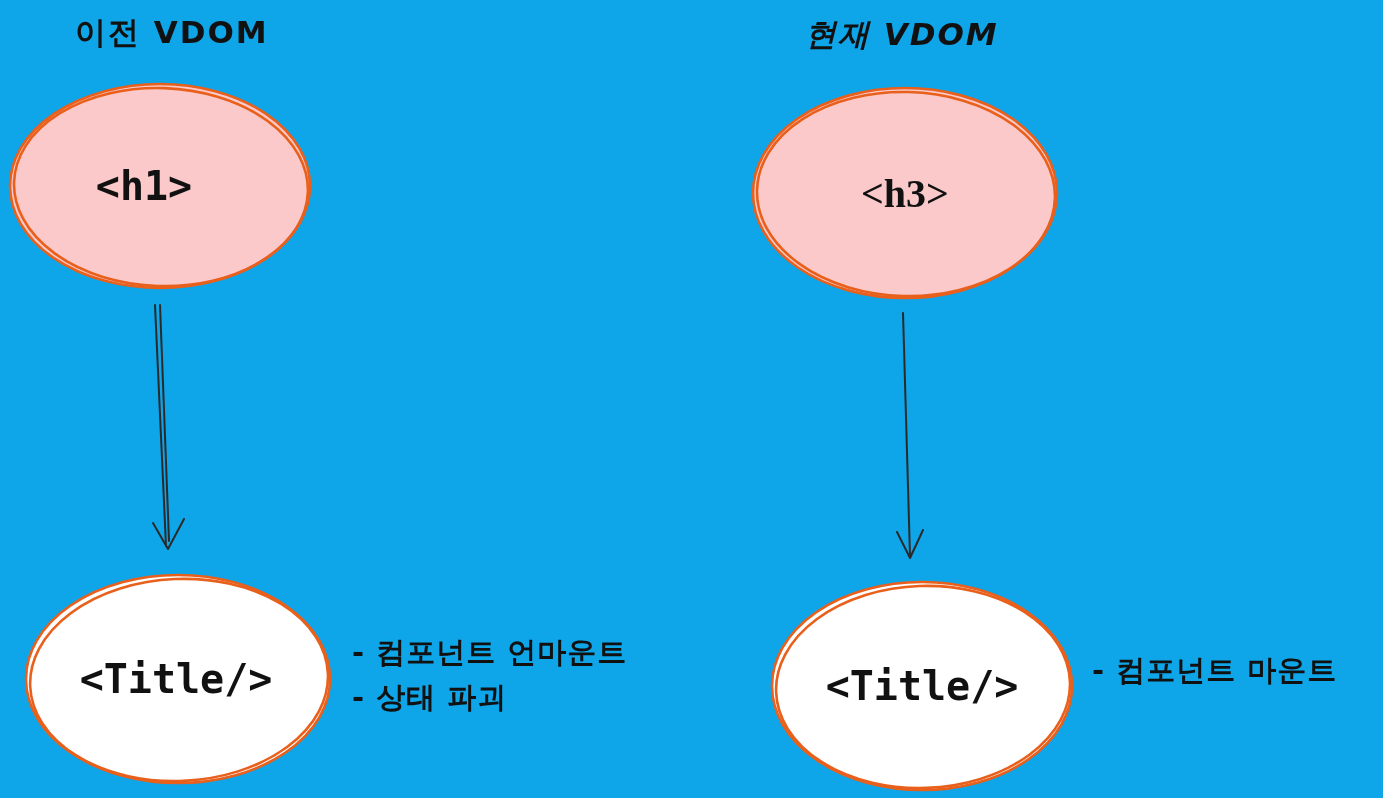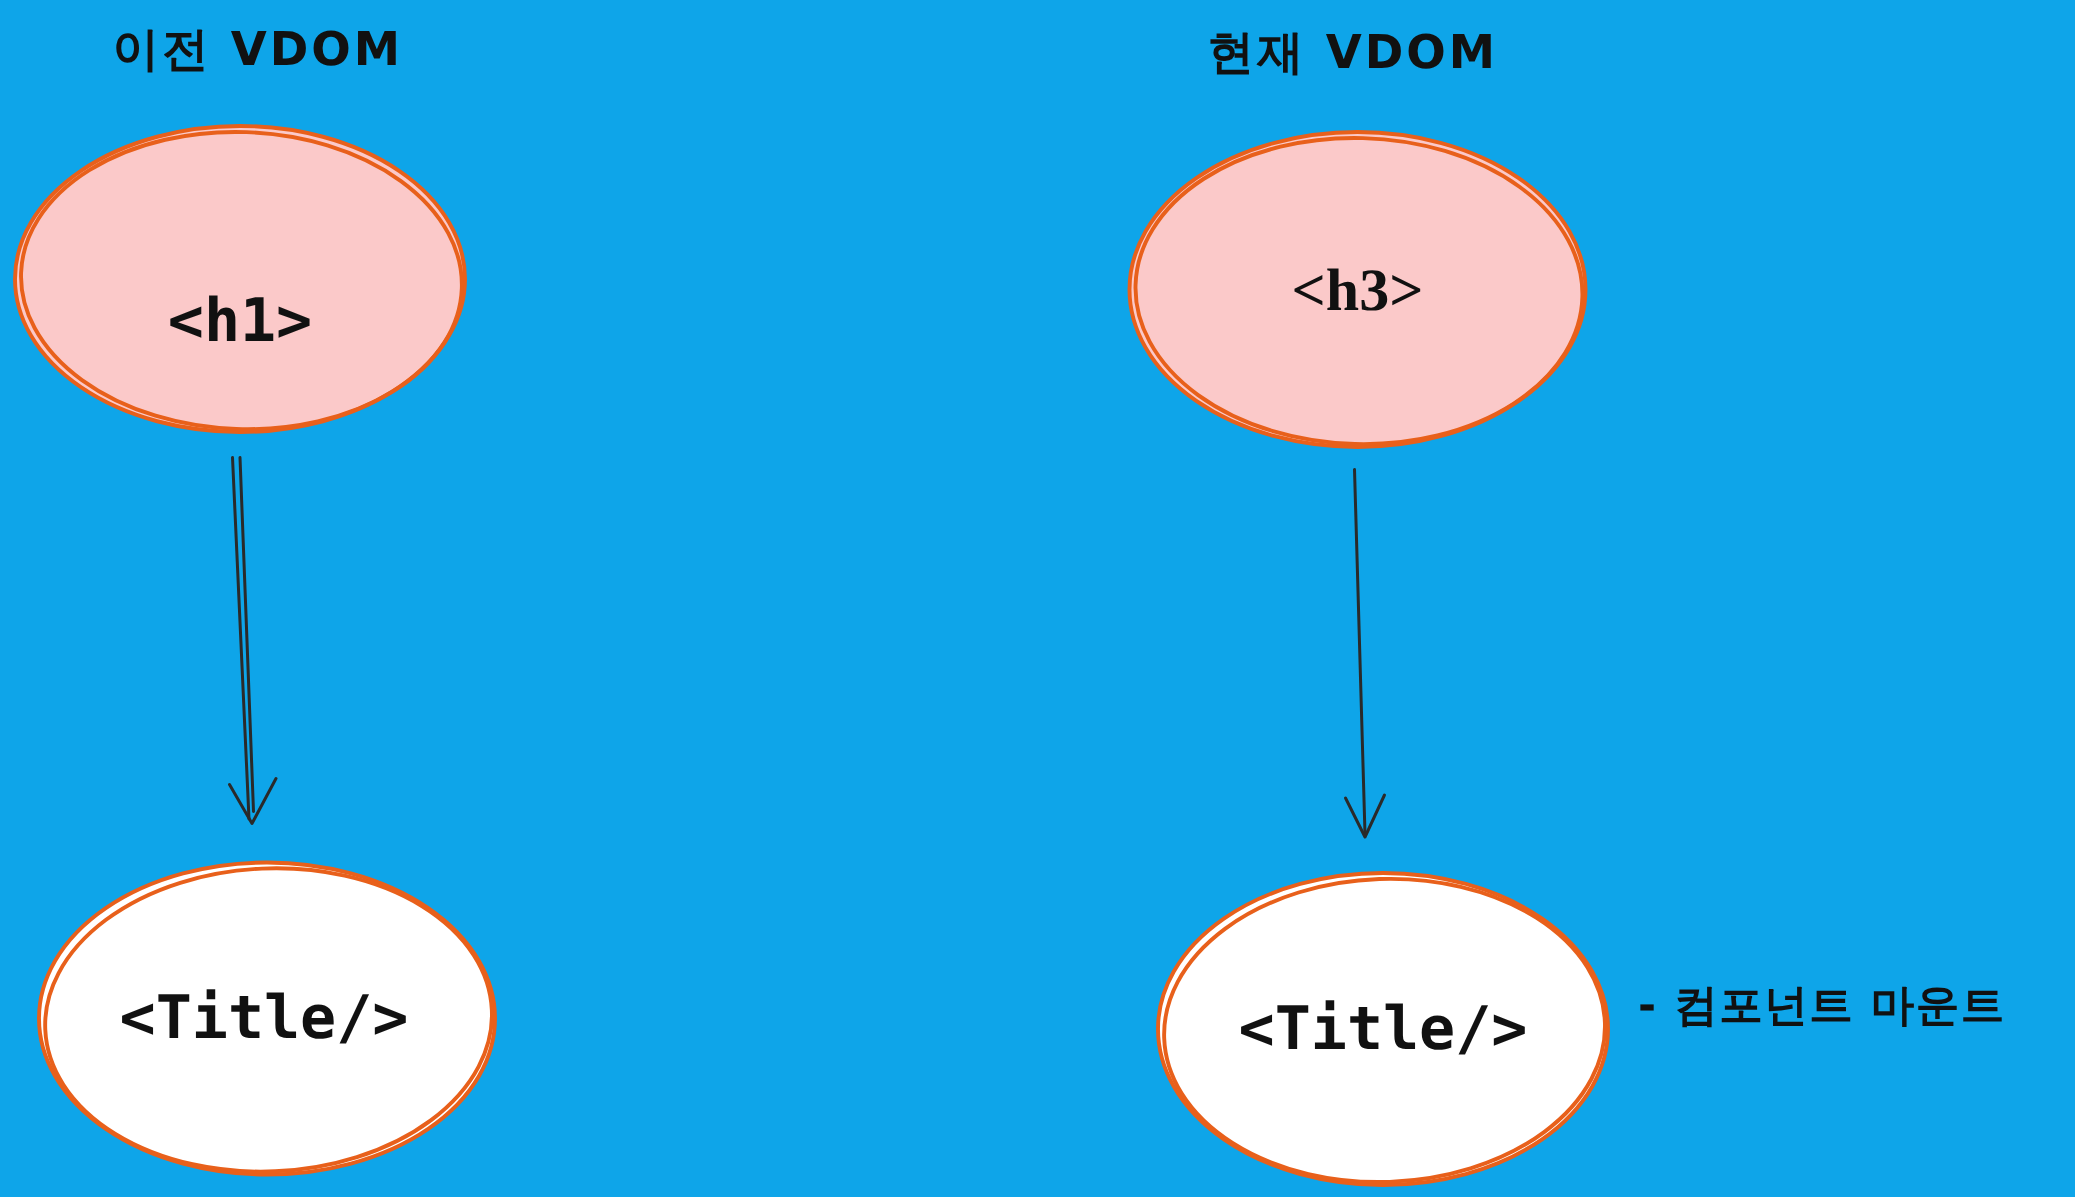--- a/index.html
+++ b/index.html
@@ -38,30 +38,30 @@
     stroke-linejoin: round;
   }
   .heading {
     position: absolute;
     font-size: 31px;
     font-weight: bold;
     letter-spacing: 2px;
     white-space: nowrap;
   }
   .heading.left-col  { left: 75px;  top: 12px; }
-  .heading.right-col { left: 805px; top: 14px; }
+  .heading.right-col { left: 805px; top: 14px; font-style: italic; }
   .node-label {
     position: absolute;
     transform: translate(-50%, -54%);
     font-family: "DejaVu Sans Mono", "Liberation Mono", monospace;
     font-weight: bold;
     font-size: 40px;
     white-space: nowrap;
   }
-  .node-label.n1 { left: 160px; top: 188px; margin-top: 28px; }
+  .node-label.n1 { left: 144px; top: 188px; }
   .node-label.n2 { left: 176px; top: 681px; }
   .node-label.n3 { left: 905px; top: 195px; font-family: Liberation Serif, serif; }
   .node-label.n4 { left: 922px; top: 688px; }
   .bullets {
     position: absolute;
     font-size: 29px;
     font-weight: 600;
     line-height: 45px;
     white-space: nowrap;
     letter-spacing: 1px;
@@ -109,17 +109,21 @@
   </svg>
 
   <div class="heading left-col">이전 VDOM</div>
   <div class="heading right-col">현재 VDOM</div>
 
   <div class="node-label n1">&lt;h1&gt;</div>
   <div class="node-label n2">&lt;Title/&gt;</div>
   <div class="node-label n3">&lt;h3&gt;</div>
   <div class="node-label n4">&lt;Title/&gt;</div>
 
+  <div class="bullets left-col">
+    <div>- 컴포넌트 언마운트</div>
+    <div>- 상태 파괴</div>
+  </div>
   <div class="bullets right-col">
     <div>- 컴포넌트 마운트</div>
   </div>
 
 </div>
 
 </body></html>

